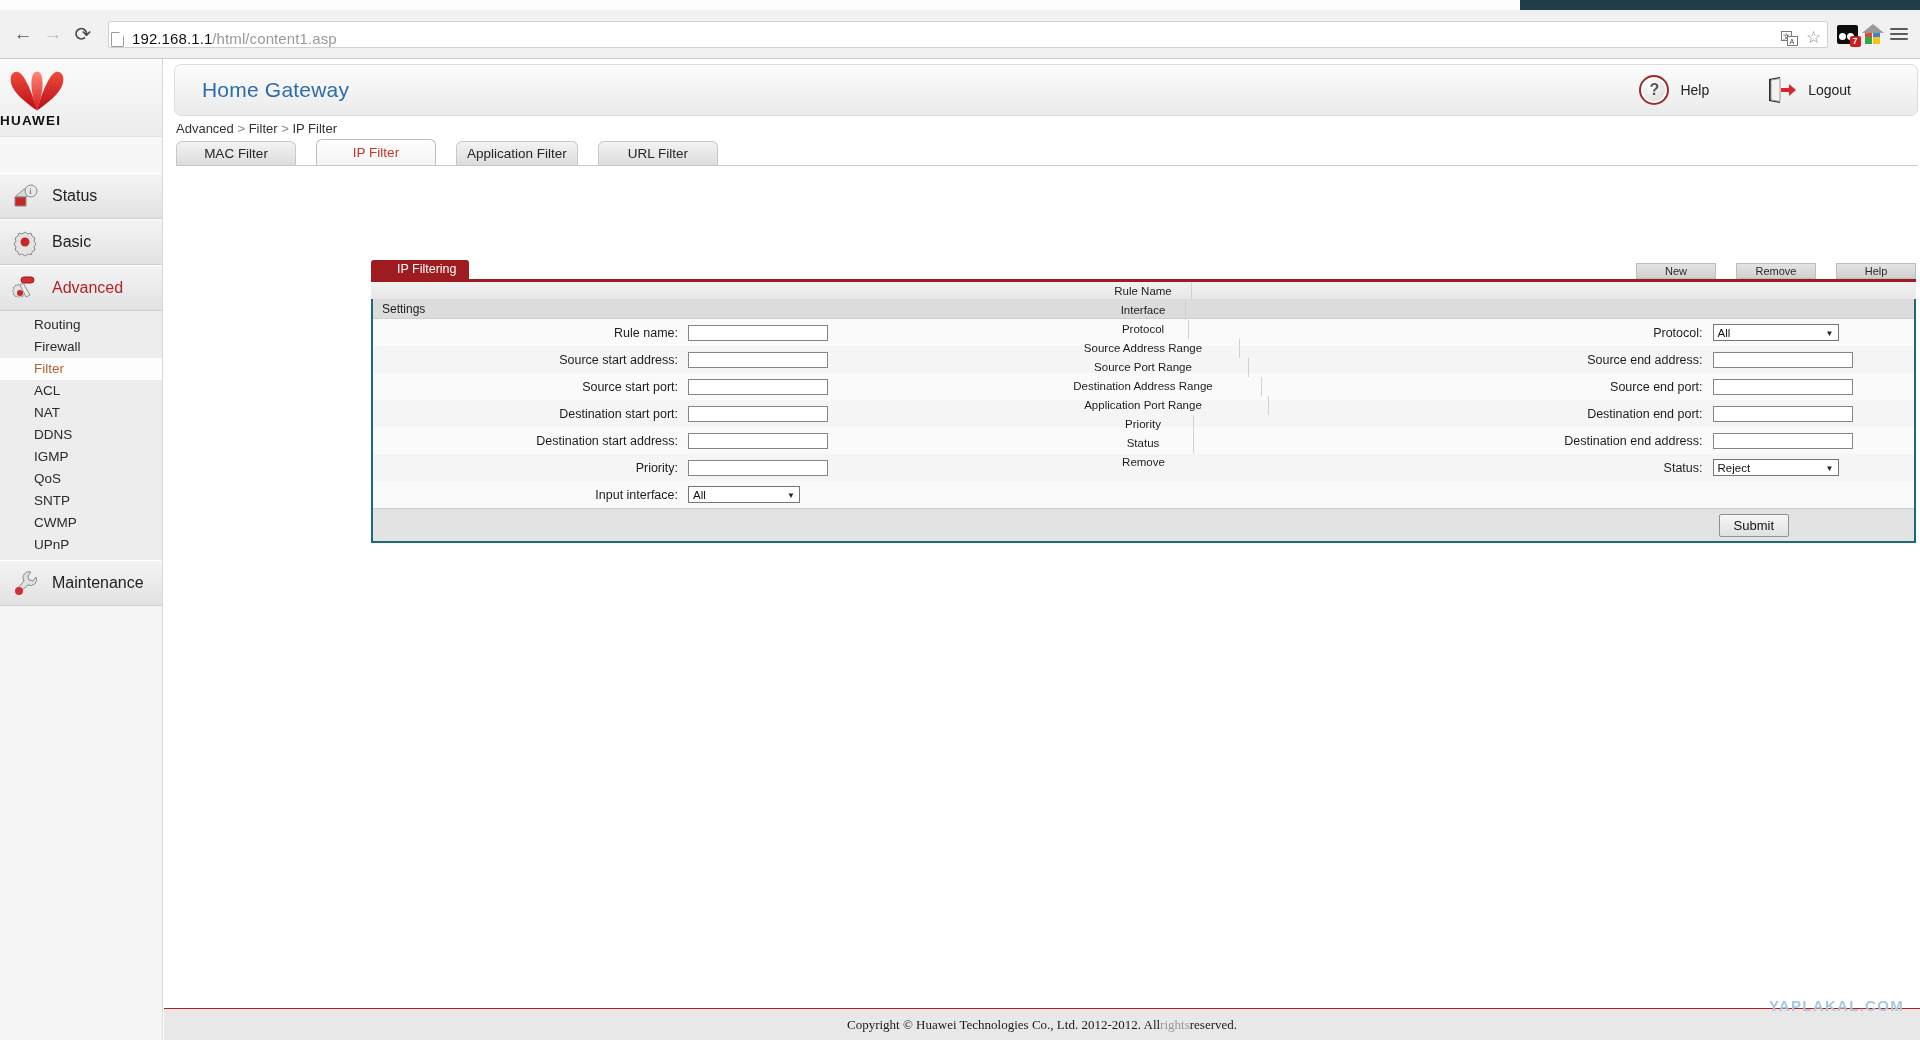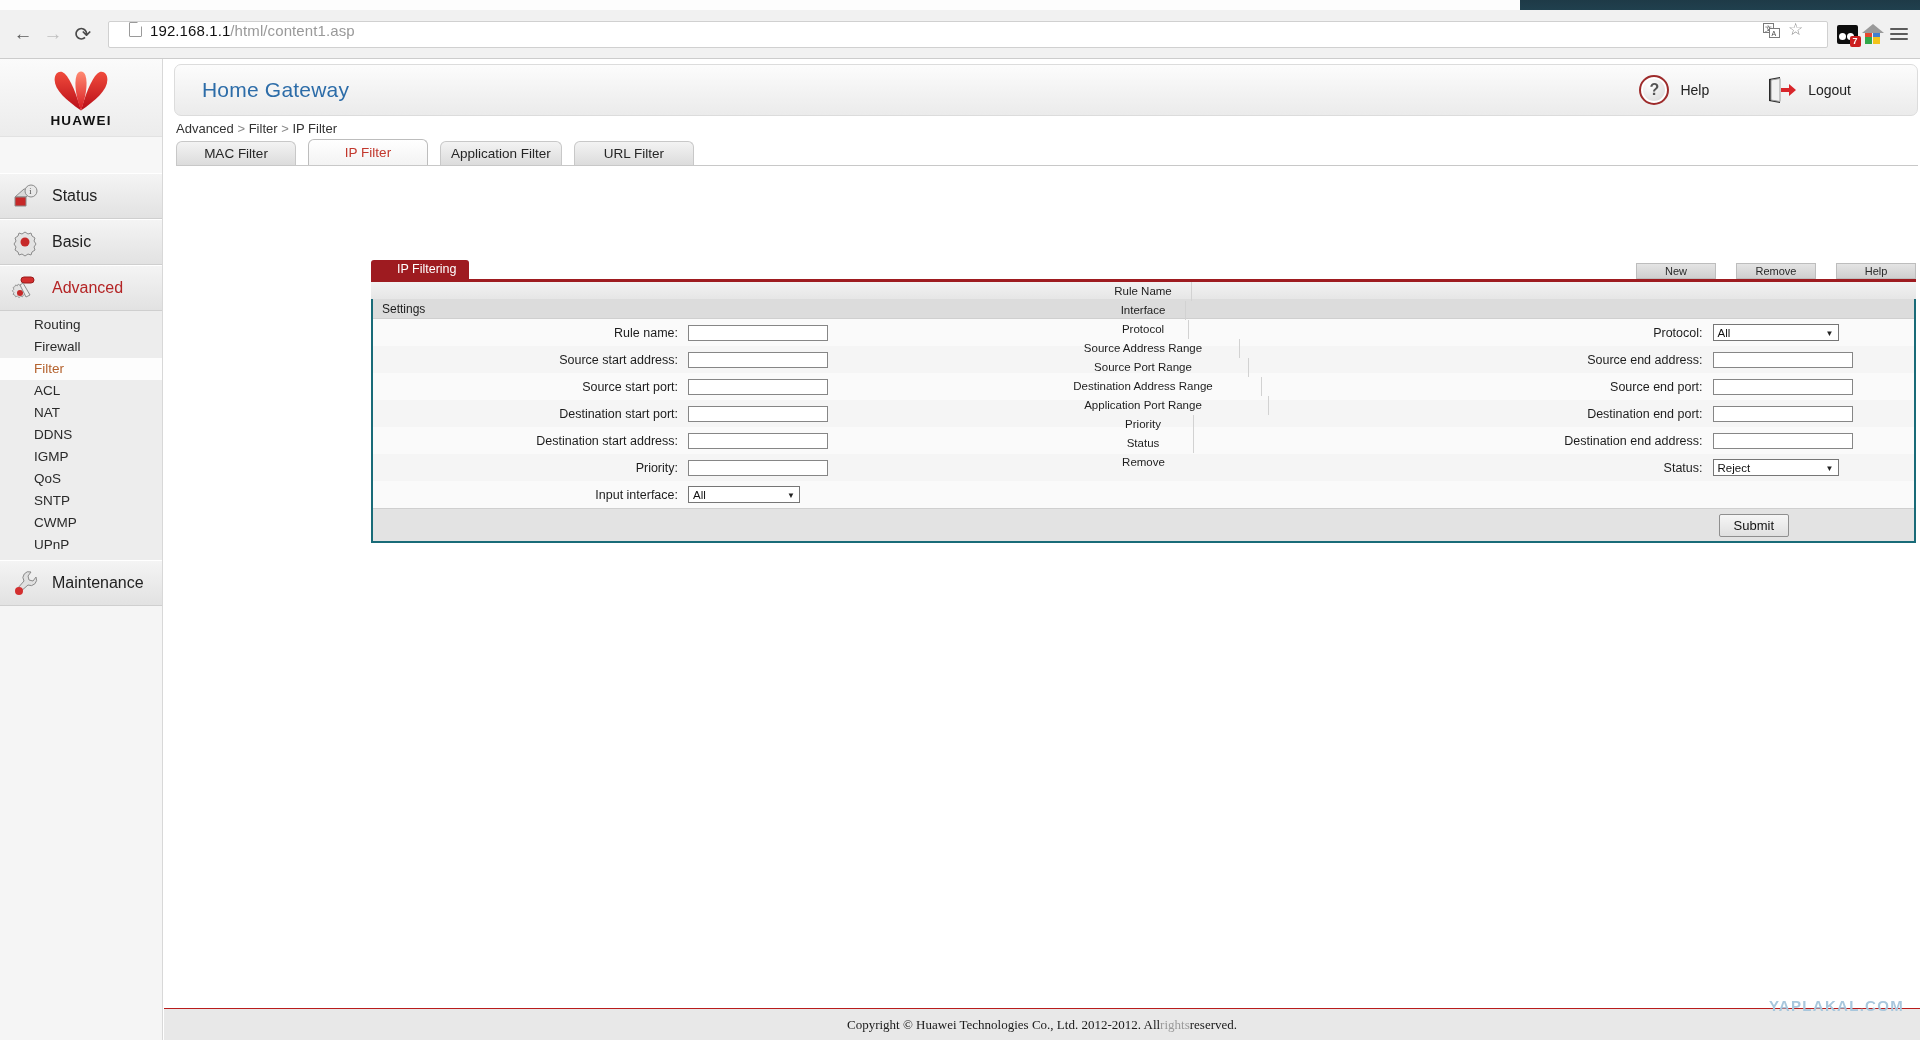--- a/index.html
+++ b/index.html
@@ -39,22 +39,22 @@
   .nav-btn.disabled { color: #bfbfbf; }
   .nav-btn.reload { font-size: 20px; color: #4a4a4a; }
   #omnibox {
     flex: 1;
     margin: 0 6px 0 10px;
     height: 27px;
     background: #fff;
     border: 1px solid #d0d0d0;
     border-radius: 2px;
     display: flex;
-    align-items: flex-start;
-    padding: 0 20px;
+    align-items: flex-end;
+    padding: 0 2px;
     position: relative;
   }
   #omnibox .pageicon {
     width: 13px; height: 15px;
     border: 1px solid #9a9a9a;
     border-radius: 1px;
     margin-right: 8px;
     position: relative;
     background: #fff;
     flex: 0 0 auto;
@@ -104,21 +104,21 @@
 
   
   #sidebar {
     position: absolute; left: 0; top: 0;
     width: 163px; height: 981px;
     background: #f5f5f5;
     border-right: 1px solid #d8d8d8;
   }
   #logo-box {
     height: 78px; background: linear-gradient(to bottom,#fbfbfb 0%, #ececec 100%);
-    display: flex; flex-direction: column; align-items: center; justify-content: center;
+    display: flex; flex-direction: column; align-items: flex-start; justify-content: center;
     border-bottom: 1px solid #e2e2e2;
   }
   .hw-flower { width: 74px; height: 44px; display:block; }
   .hw-word { font-size: 13.5px; font-weight: bold; letter-spacing: 1.2px; color: #111; margin-top: 1px;}
   .nav-gap { height: 36px; background:#f7f7f7; }
 
   .nav-top {
     height: 46px; display: flex; align-items: center; padding-left: 10px;
     background: linear-gradient(to bottom,#f4f4f4 0%,#e2e2e2 100%);
     border-top: 1px solid #fff; border-bottom: 1px solid #cfcfcf;
@@ -163,21 +163,21 @@
   #breadcrumb .sep { color: #888; }
 
   
   #tabs { position: absolute; left: 12px; top: 80px; height: 26px; display: flex; align-items: flex-end; }
   .tab {
     height: 24px; line-height: 23px; padding: 0 10px; min-width: 120px; text-align: center;
     font-size: 13.5px; color: #262626;
     background: linear-gradient(to bottom,#f3f3f3 0%,#dcdcdc 100%);
     border: 1px solid #c8c8c8; border-bottom: none;
     border-radius: 6px 6px 0 0;
-    margin-right: 12px; cursor: pointer;
+    margin-right: 20px; cursor: pointer;
   }
   .tab.active {
     background: linear-gradient(to bottom,#ffffff 0%,#f3f3f3 100%);
     color: #c2372c; height: 26px; line-height: 25px;
     border-color: #bdbdbd;
   }
   #tabline { position: absolute; left: 12px; top: 106px; width: 1742px; height: 1px; background: #c8c8c8;}
 
   
   #panel { position: absolute; left: 207px; top: 200px; width: 1545px; }

